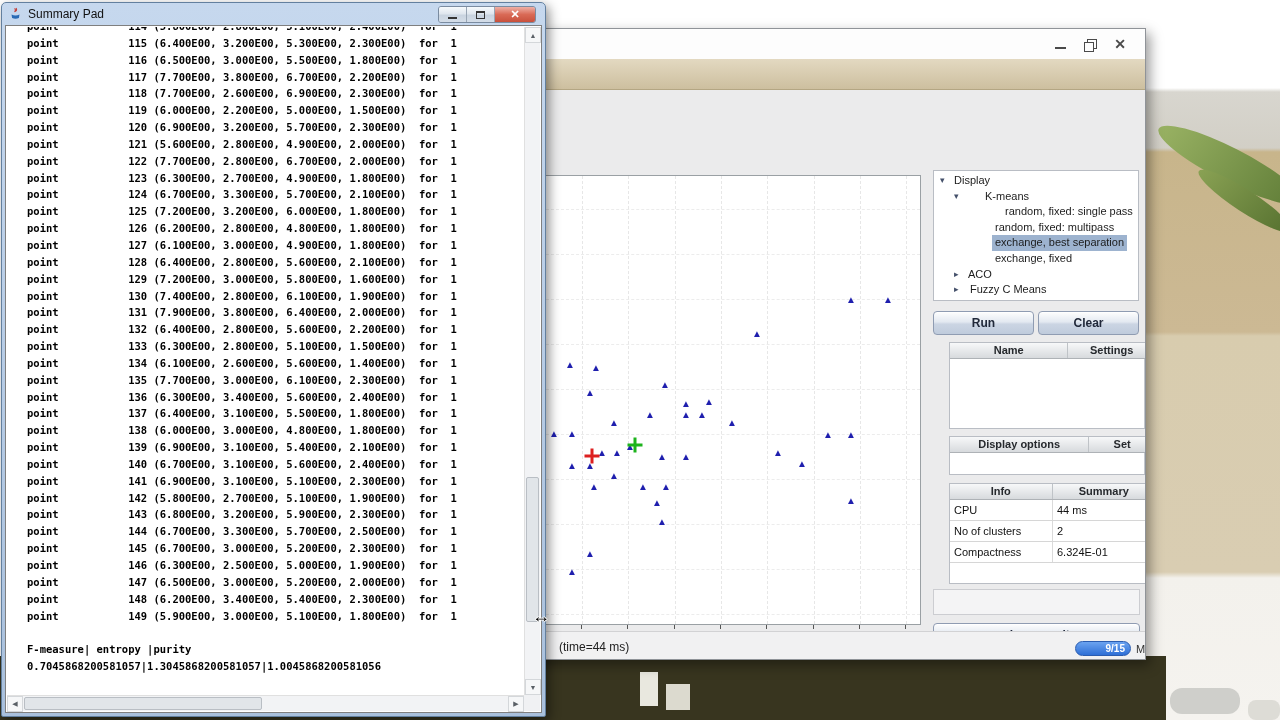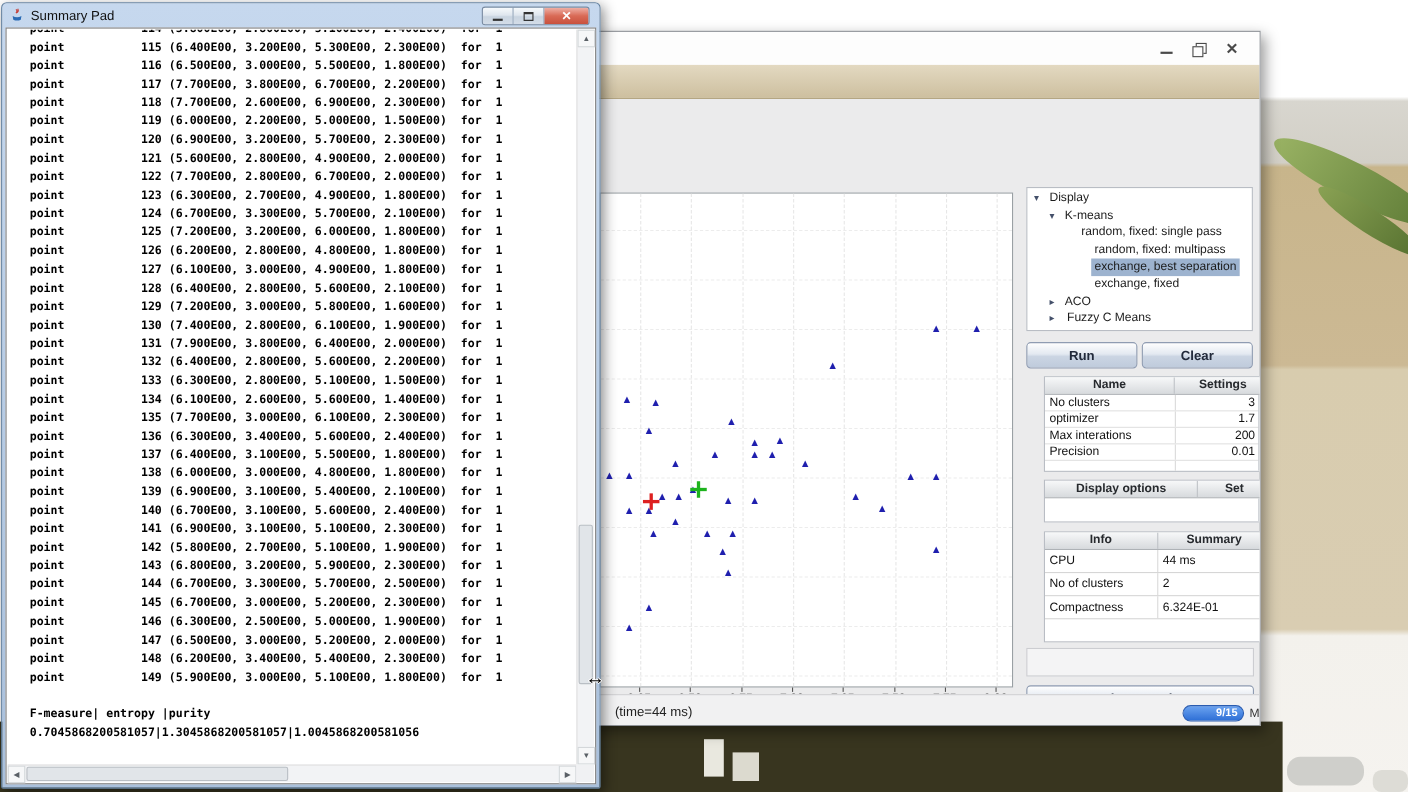--- a/index.html
+++ b/index.html
@@ -250,58 +250,37 @@
         <div class="tickmark" style="left: 283.5px;"></div>
         <div class="xtick-label" style="left: 266.5px;">7.50</div>
         <div class="tickmark" style="left: 329.8px;"></div>
         <div class="xtick-label" style="left: 312.8px;">7.75</div>
         <div class="tickmark" style="left: 376.1px;"></div>
         <div class="xtick-label" style="left: 359.1px;">8.00</div>
       </div>
 
     <div class="tree">
         <div class="tree-row"><div class="tree-toggle" style="left: 6px;">▾</div><div class="tree-label" style="margin-left: 17px;">Display</div></div>
-        <div class="tree-row"><div class="tree-toggle" style="left: 20px;">▾</div><div class="tree-label" style="margin-left: 31px;">K-means</div></div>
-        <div class="tree-row"><div class="tree-label" style="margin-left: 46px;">random, fixed: single pass</div></div>
+        <div class="tree-row"><div class="tree-toggle" style="left: 20px;">▾</div><div class="tree-label" style="margin-left: 48px;">K-means</div></div>
+        <div class="tree-row"><div class="tree-label" style="margin-left: 68px;">random, fixed: single pass</div></div>
         <div class="tree-row"><div class="tree-label" style="margin-left: 58px;">random, fixed: multipass</div></div>
         <div class="tree-row"><div class="tree-label sel" style="margin-left: 58px;">exchange, best separation</div></div>
         <div class="tree-row"><div class="tree-label" style="margin-left: 58px;">exchange, fixed</div></div>
         <div class="tree-row"><div class="tree-toggle" style="left: 20px;">▸</div><div class="tree-label" style="margin-left: 31px;">ACO</div></div>
         <div class="tree-row"><div class="tree-toggle" style="left: 20px;">▸</div><div class="tree-label" style="margin-left: 33px;">Fuzzy C Means</div></div>
       </div>
 
     <div class="btn btn-run">Run</div>
     <div class="btn btn-clear">Clear</div>
 
     <div class="tbl tbl-settings">
       <div class="thead">
         <span style="width:119px">Name</span>
         <span style="width:87px;border-right:none">Settings</span>
       </div>
-      <div id="settings-rows">
-          <div class="trow ">
-            <div class="tcell lab" style="width: 119px;">No clusters</div>
-            <div class="tcell val-r" style="width: 76px;">3</div>
-          </div>
-          <div class="trow ">
-            <div class="tcell lab" style="width: 119px;">optimizer</div>
-            <div class="tcell val-r" style="width: 76px;">1.7</div>
-          </div>
-          <div class="trow ">
-            <div class="tcell lab" style="width: 119px;">Max interations</div>
-            <div class="tcell val-r" style="width: 76px;">200</div>
-          </div>
-          <div class="trow ">
-            <div class="tcell lab" style="width: 119px;">Precision</div>
-            <div class="tcell val-r" style="width: 76px;">0.01</div>
-          </div>
-          <div class="trow">
-            <div class="tcell lab" style="width: 119px;"></div>
-          </div>
-        </div>
       <div class="tscroll">
         <div class="arr">▲</div>
         <div class="arr dn">▼</div>
         <div class="tthumb" style="top:14px;height:26px"></div>
       </div>
     </div>
 
     <div class="tbl tbl-display">
       <div class="thead">
         <span style="width:140px">Display options</span>

